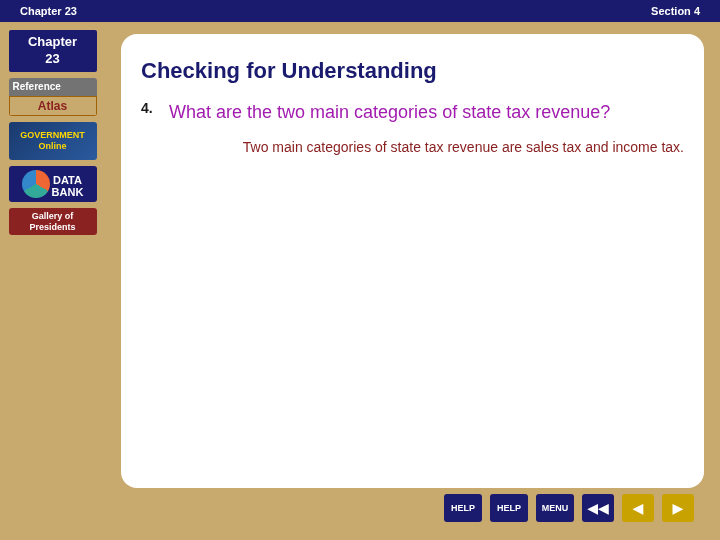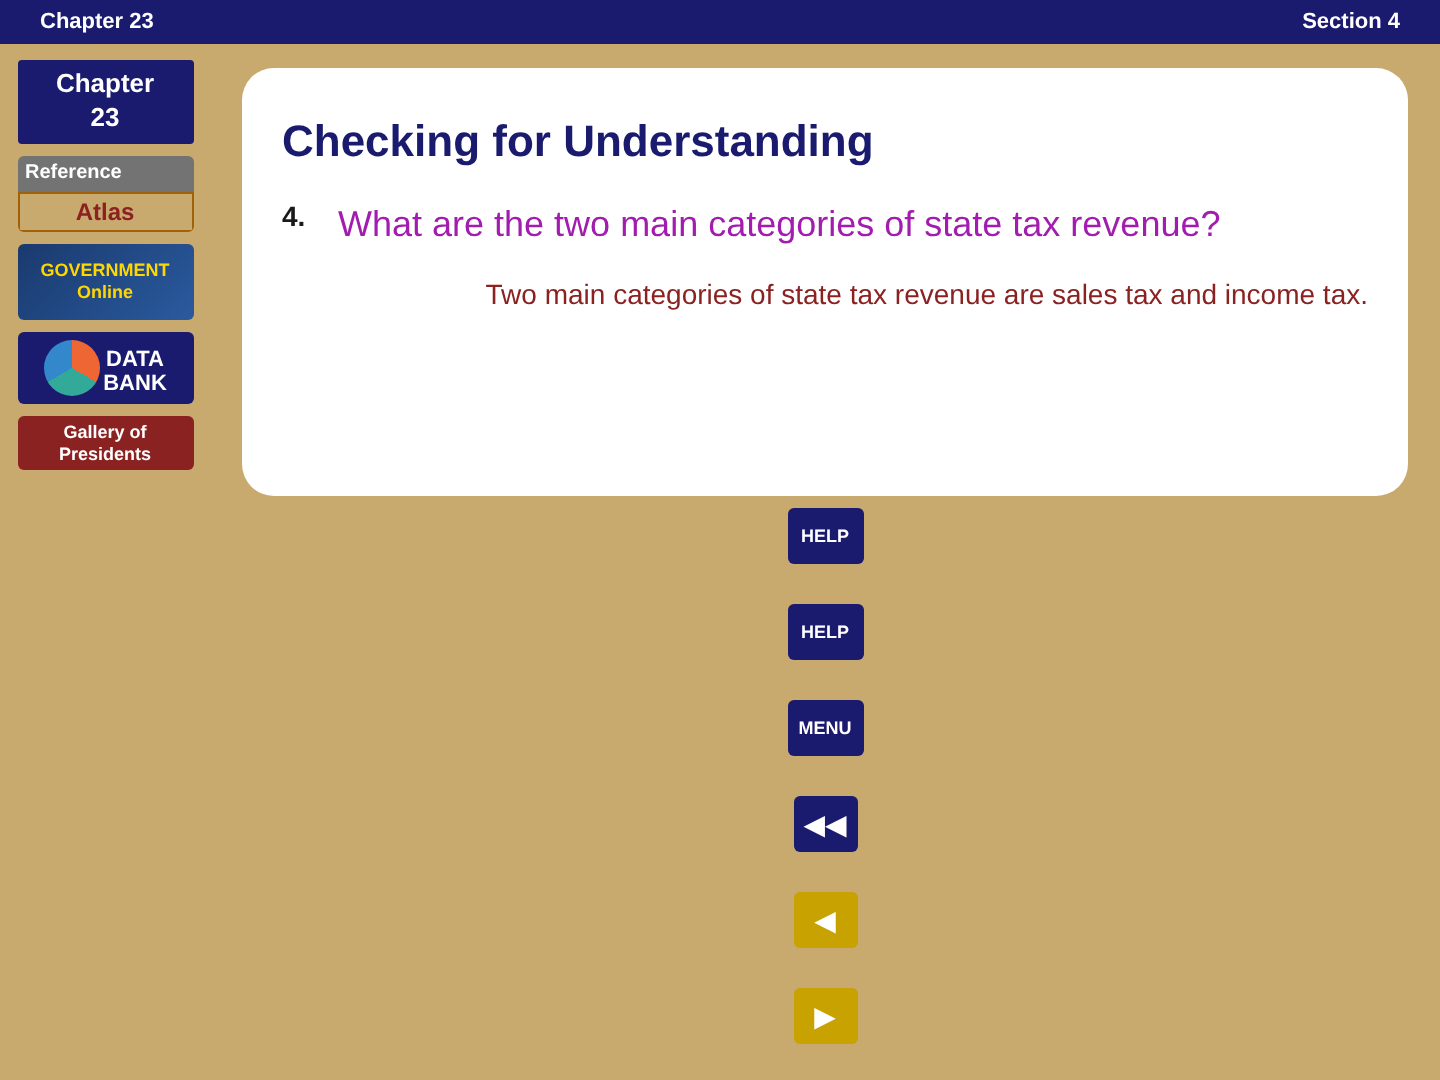--- a/index.html
+++ b/index.html
@@ -213,24 +213,23 @@
       margin-left: 28px;
       margin-top: 8px;
       text-align: right;
     }
 
     
     .bottom-toolbar {
       display: flex;
       justify-content: flex-end;
       align-items: center;
-      gap: 20px;
+      gap: 8px;
       padding: 6px 10px;
       background: #c8a96e;
-      flex-direction: column;
     }
 
     .toolbar-btn {
       background: #1a1a6e;
       color: white;
       border: none;
       border-radius: 3px;
       width: 38px;
       height: 28px;
       font-size: 9px;

